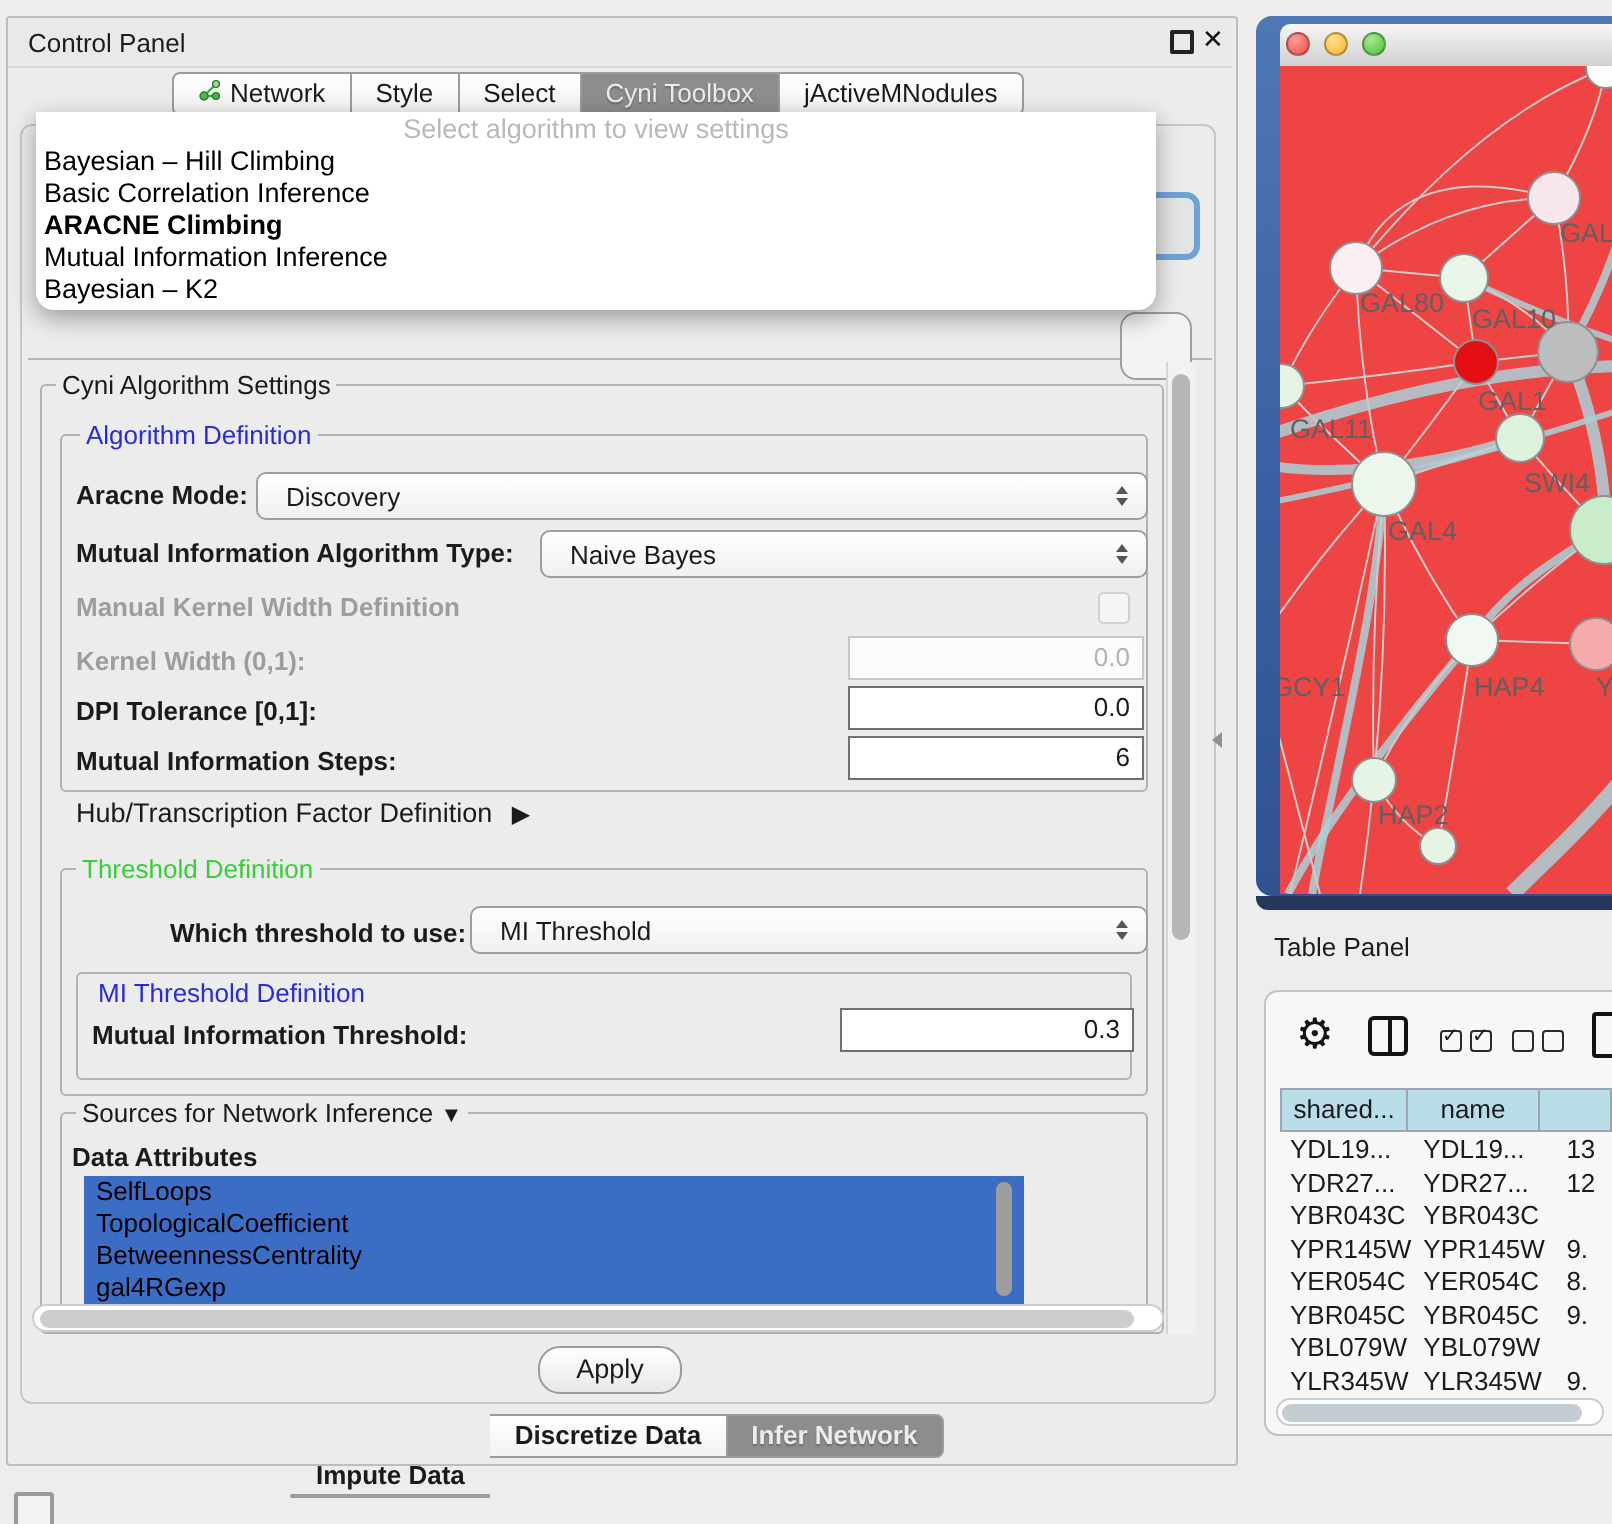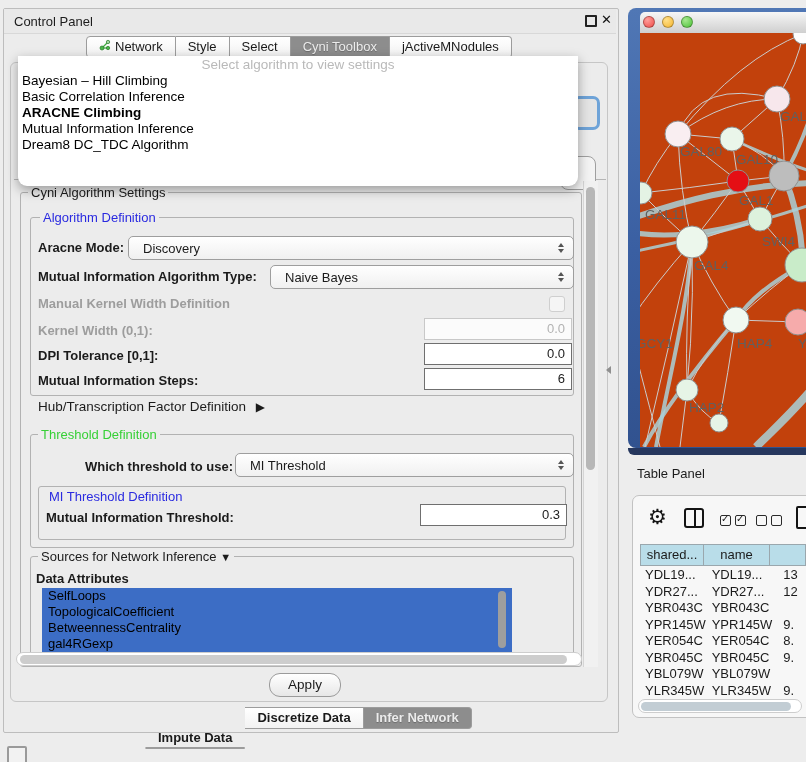--- a/index.html
+++ b/index.html
@@ -30,21 +30,21 @@
   .lbl.dis{color:#9d9d9d}
   .inp{border:1px solid #6f6f6f;background:#fff;font-size:13px;text-align:right;padding:0 6px;line-height:20px;height:20px}
   .inp.dis{border-color:#c8c8c8;background:#fbfbfb;color:#b3b3b3}
   .combo{border:1px solid #9e9e9e;border-radius:5px;background:linear-gradient(#ffffff,#f0f0f0);height:22px;display:flex;align-items:center}
   .combo .txt{padding-left:14px;font-size:13px;flex:1}
   .spin{margin-right:9px;display:flex;flex-direction:column;gap:2px;align-items:center}
   .spin .up{width:0;height:0;border-left:3.5px solid transparent;border-right:3.5px solid transparent;border-bottom:4.5px solid #555}
   .spin .dn{width:0;height:0;border-left:3.5px solid transparent;border-right:3.5px solid transparent;border-top:4.5px solid #555}
   .chk{width:14px;height:14px;border:1px solid #cfcfcf;border-radius:3px;background:#f5f5f5}
   
-  .popup{left:18px;top:56px;width:560px;height:130px;background:#fff;border-radius:0 0 9px 9px;
+  .popup{left:18px;top:56px;width:560px;height:99px;background:#fff;border-radius:0 0 9px 9px;
          box-shadow:0 4px 12px rgba(0,0,0,.35);z-index:10;overflow:hidden}
   .popup .ph{color:#b9b9b9;text-align:center;font-size:13.5px;line-height:17px}
   .dd-item{font-size:13.5px;line-height:16px;padding-left:4px;color:#000}
   .dd-item.hl{font-weight:bold}
   .frag{z-index:2}
   
   .sb-track-v{background:#f1f1f1;border-left:1px solid #d5d5d5}
   .thumb{background:#b7b7b7;border-radius:5px}
   .sb-track-h{background:#fff;border:1px solid #cdcdcd;border-radius:7px}
   
@@ -52,21 +52,21 @@
   .attr-item{background:#3c6dc5;color:#000000;font-size:13px;height:16px;line-height:16px;padding-left:6px}
   
   .btn{border:1px solid #9b9b9b;border-radius:11px;background:linear-gradient(#ffffff,#e7e7e7);
        font-size:13.5px;text-align:center;line-height:21px}
   
   .net-frame{left:628px;top:8px;width:180px;height:440px;border-radius:8px 0 0 8px;
              background:linear-gradient(180deg,#5077b5 0%,#3a5fa2 55%,#31528f 100%)}
   .net-frame-bottom{left:628px;top:448px;width:180px;height:7px;background:#26375e;border-radius:0 0 0 6px}
   .net-titlebar{left:640px;top:12px;width:166px;height:21px;background:linear-gradient(#f6f6f6,#cfcfcf);border-radius:5px 0 0 0}
   .tl{width:12px;height:12px;border-radius:50%;border:1px solid rgba(0,0,0,.28);box-sizing:border-box}
-  .net-canvas{left:640px;top:33px;width:166px;height:414px;background:#c2410c}
+  .net-canvas{left:640px;top:33px;width:166px;height:414px;background:#ef4444}
   
   .tp-title{left:637px;top:466px;font-size:13px;color:#1c1c1c}
   .tp-box{left:632px;top:495px;width:180px;height:221px;background:#f7f7f7;border:1px solid #c2c2c2;border-radius:7px 0 0 7px}
   .icon-col{width:20px;height:20px;border:2px solid #141414;border-radius:3px;box-sizing:border-box}
   .icon-col::after{content:"";position:absolute;left:8px;top:0;width:2px;height:16px;background:#141414}
   .cb{width:11px;height:11px;border:1.5px solid #2a2a2a;border-radius:2px;display:inline-block;box-sizing:border-box;position:relative}
   .cb.on::after{content:"✓";position:absolute;left:0px;top:-3px;font-size:10px;font-weight:bold}
   .icon-doc{width:15px;height:19px;border:2px solid #141414;border-radius:2px}
   .tp-header{display:flex;height:22px}
   .tp-hcell{background:#b9dde9;border:1px solid #9aa7ad;border-left:none;font-size:13px;text-align:center;line-height:20px;box-sizing:border-box}
@@ -209,20 +209,21 @@
     <div class="tab active" style="font-weight: bold;">Infer Network</div>
   </div>
 
 <div class="abs popup">
   <div class="ph">Select algorithm to view settings</div>
   <div id="algo-items">
       <div class="dd-item">Bayesian – Hill Climbing</div>
       <div class="dd-item">Basic Correlation Inference</div>
       <div class="dd-item hl">ARACNE Climbing</div>
       <div class="dd-item">Mutual Information Inference</div>
+      <div class="dd-item">Bayesian – K2</div>
       <div class="dd-item">Dream8 DC_TDC Algorithm</div>
     </div>
 </div>
 
 <div class="abs splitter" style="left:606px;top:366px"></div>
 
 <div class="abs net-frame"></div>
 <div class="abs net-frame-bottom"></div>
 <div class="abs net-titlebar"></div>
 <div class="abs tl" style="left:643px;top:16px;background:radial-gradient(circle at 35% 30%, #ff9f9b, #ef4b47)"></div>

